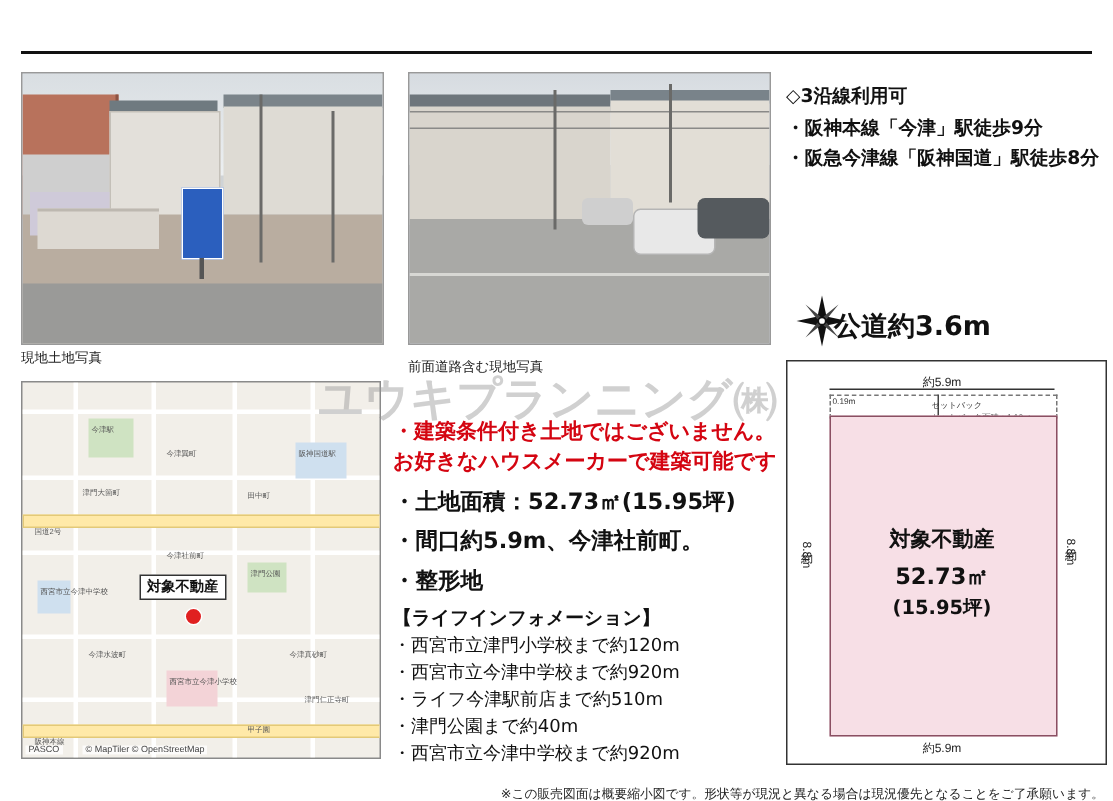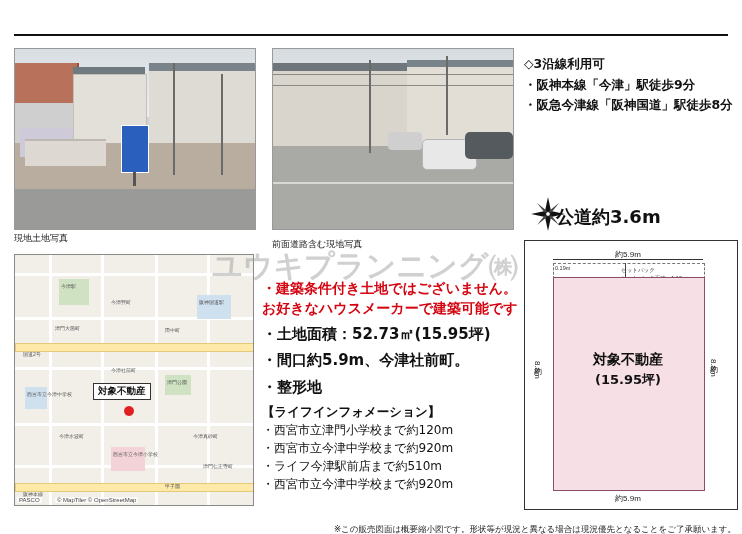--- a/index.html
+++ b/index.html
@@ -306,36 +306,38 @@
   <div class="center-text">
     <div class="ct-red">・建築条件付き土地ではございません。</div>
     <div class="ct-red">お好きなハウスメーカーで建築可能です</div>
     <div class="ct-big">・土地面積：52.73㎡(15.95坪)</div>
     <div class="ct-big">・間口約5.9m、今津社前町。</div>
     <div class="ct-big">・整形地</div>
     <div class="ct-head">【ライフインフォメーション】</div>
     <div class="ct-list">・西宮市立津門小学校まで約120m</div>
     <div class="ct-list">・西宮市立今津中学校まで約920m</div>
     <div class="ct-list">・ライフ今津駅前店まで約510m</div>
+    <div class="ct-list">・津門公園まで約40m</div>
     <div class="ct-list">・西宮市立今津中学校まで約920m</div>
   </div>
 
   <div class="plot">
     <div class="plot-top-dim">約5.9m</div>
     <div class="plot-top-arrow"></div>
     <div class="plot-setback"></div>
     <div class="plot-arrow-v"></div>
     <div class="plot-small1">0.19m</div>
     <div class="plot-small2">セットバック</div>
     <div class="plot-small3">セットバック面積：1.12㎡</div>
     <div class="plot-land"></div>
     <div class="plot-left-dim">約8.8m</div>
     <div class="plot-right-dim">約8.8m</div>
     <div class="plot-center">
       <div class="t1">対象不動産</div>
+      <div class="t2">52.73㎡</div>
       <div class="t3">(15.95坪)</div>
     </div>
     <div class="plot-bottom-dim">約5.9m</div>
   </div>
 
   <div class="footer">※この販売図面は概要縮小図です。形状等が現況と異なる場合は現況優先となることをご了承願います。</div>
 
 </div>
 
 </body></html>

